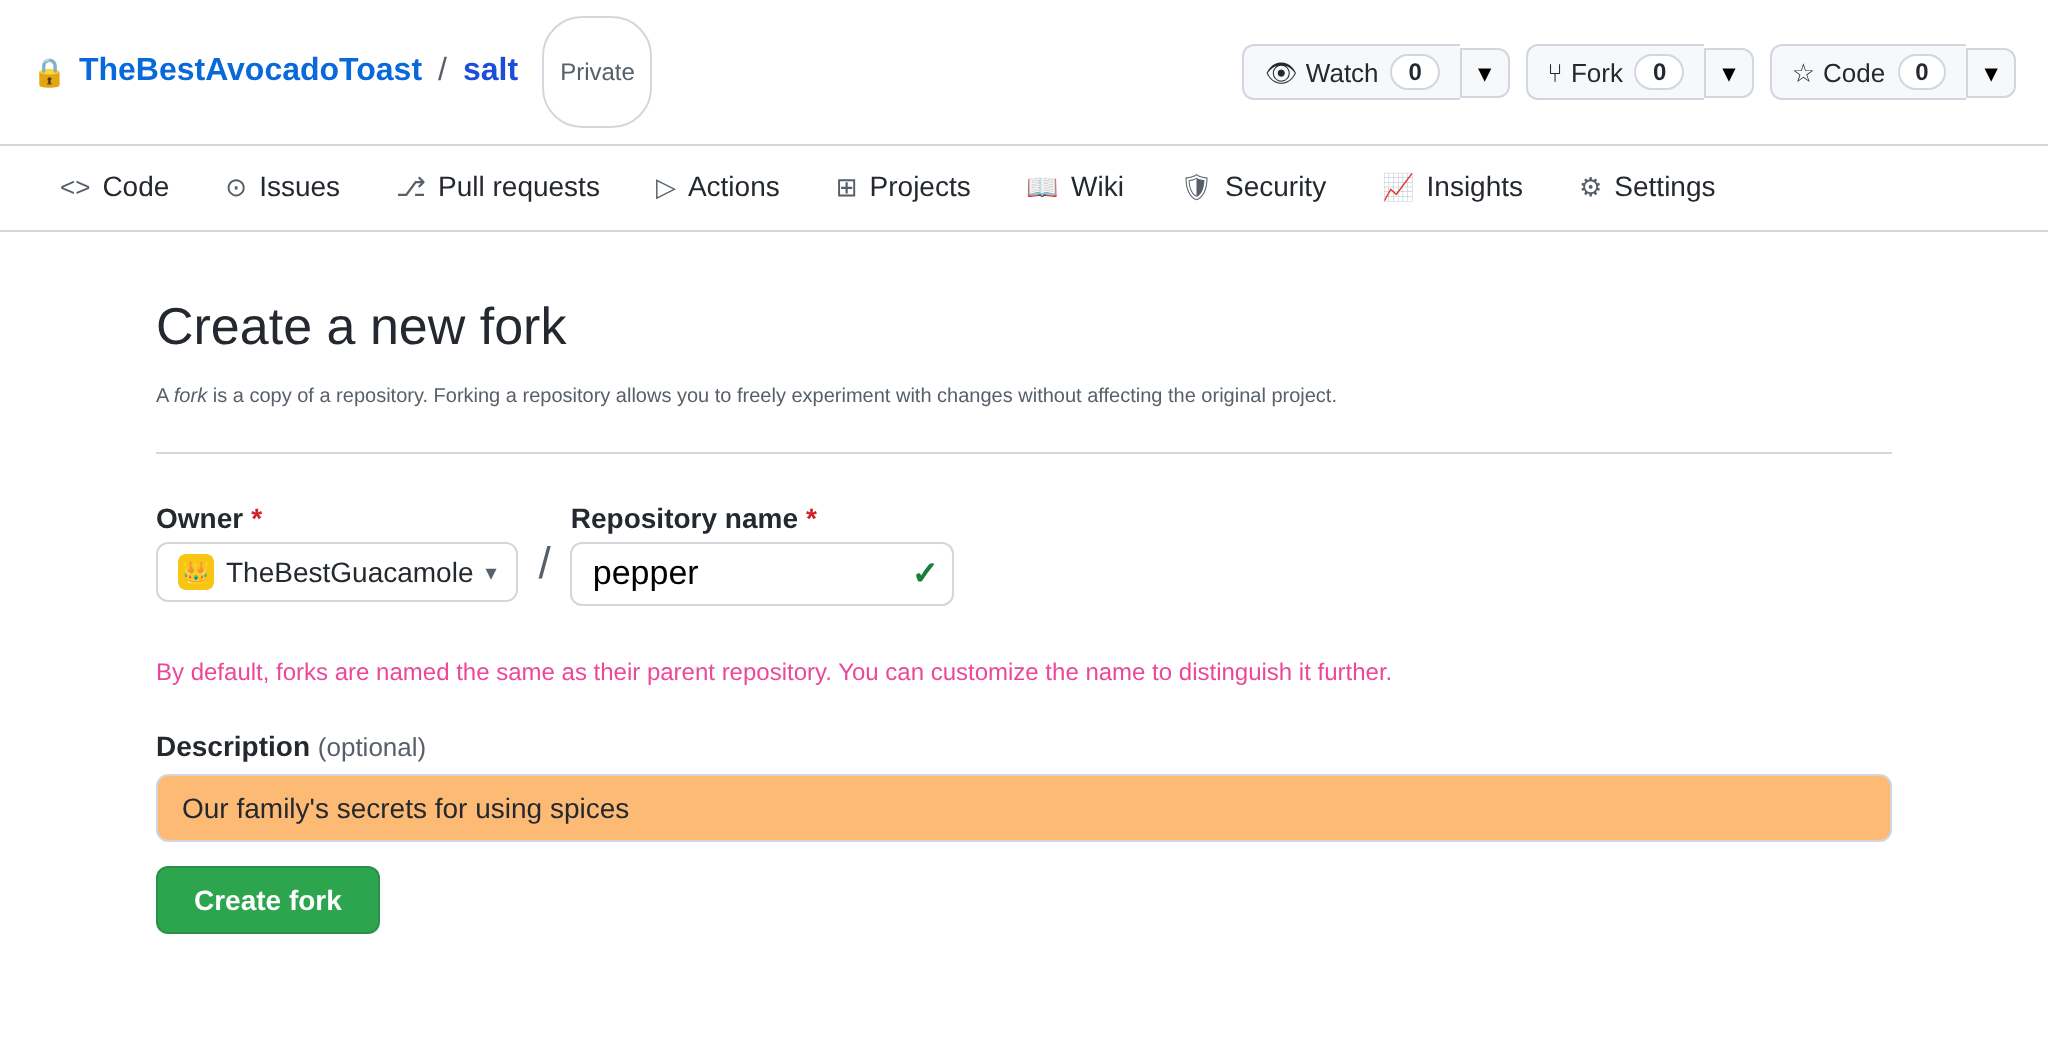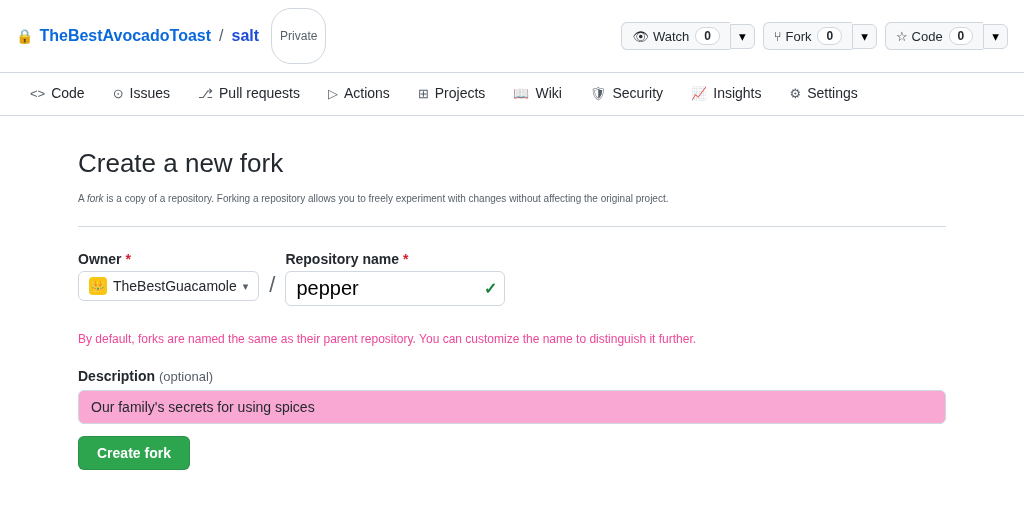--- a/index.html
+++ b/index.html
@@ -75,31 +75,31 @@
     }
     .owner-name { font-weight: 500; }
     .chevron { color: #57606a; margin-left: auto; font-size: 11px; }
 
     .slash { font-size: 22px; color: #57606a; padding: 0 10px; align-self: flex-end; padding-bottom: 8px; }
 
     .repo-name-group { display: flex; flex-direction: column; gap: 4px; }
     .repo-name-input-wrap { position: relative; display: flex; align-items: center; }
     .repo-name-input {
       border: 1px solid #d0d7de; border-radius: 6px; padding: 5px 51px 5px 10px;
-      font-size: 20px; width: 220px; outline: none;
+      font-size: 17px; width: 192px; outline: none;
     }
     .check-icon { position: absolute; right: 8px; color: #1a7f37; font-size: 16px; font-weight: bold; }
 
     .hint-text { font-size: 12px; color: #ec4899; line-height: 1.5; margin-bottom: 20px; max-width: 700px; }
 
     .desc-label { font-size: 14px; font-weight: 600; margin-bottom: 6px; }
     .desc-input {
       width: 100%; border: 1px solid #d0d7de; border-radius: 6px;
       padding: 8px 12px; font-size: 14px; color: #24292f; outline: none;
-      background: #f9a8d4;
+      background: #fdba74;
     }
 
     .create-btn {
       background: #2da44e; color: #fff; border: 1px solid rgba(31,35,40,0.15);
       border-radius: 6px; padding: 8px 18px; font-size: 14px; font-weight: 600;
       cursor: pointer; margin-top: 12px;
     }
   </style>
 </head>
 <body>

